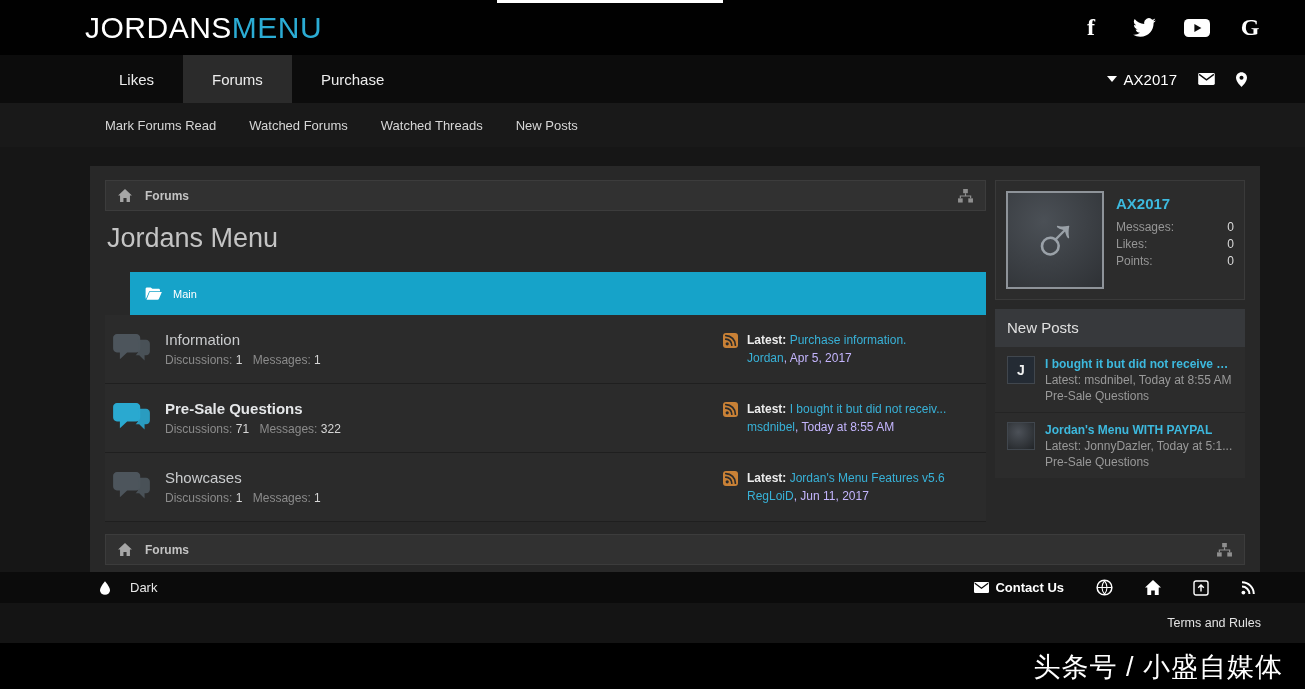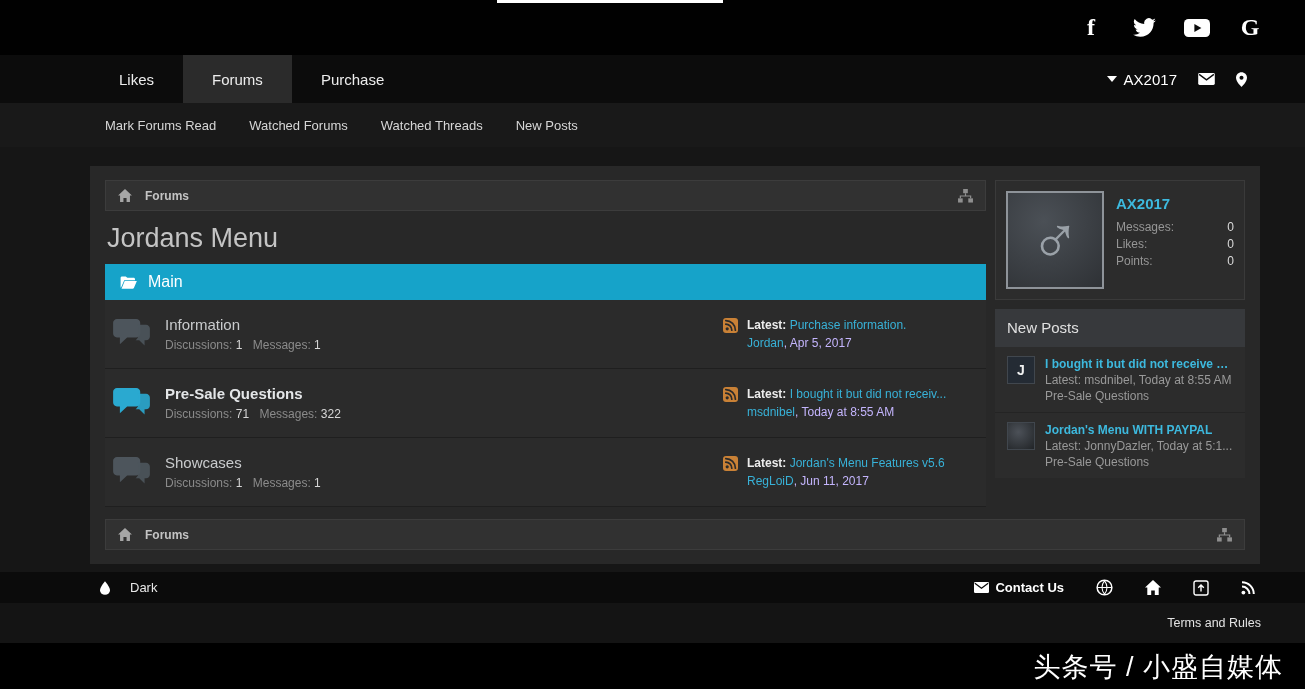--- a/index.html
+++ b/index.html
@@ -35,23 +35,23 @@
   .cols { display:flex; gap:9px; }
   .main-col { width:881px; }
   .sidebar { width:250px; }
 
   .crumb { height:31px; background:#313131; border:1px solid #3c3c3c; display:flex; align-items:center; padding:0 12px; gap:13px; }
   .crumb-link { color:#c3c3c3; font-size:12px; font-weight:bold; }
   .crumb-home { color:#a6a6a6; display:flex; }
   .crumb-right { margin-left:auto; color:#8f8f8f; display:flex; }
   .crumb.bottom { margin-top:12px; }
 
-  h1.page-title { font-size:27px; line-height:32px; font-weight:normal; color:#c4c4c4; margin:11px 0 10px 2px; }
-
-  .cat-bar { height:36px; background:#16a3c9; display:flex; align-items:center; gap:11px; padding:0 15px; color:#fff; font-size:16px; }
+  h1.page-title { font-size:27px; line-height:32px; font-weight:normal; color:#c4c4c4; margin:11px 0 18px 2px; }
+
+  .cat-bar { height:43px; background:#16a3c9; display:flex; align-items:center; gap:11px; padding:0 15px; color:#fff; font-size:11px;margin-left:25px; }
 
   .node { height:69px; display:flex; align-items:center; padding-left:8px; border-bottom:1px solid #1f1f1f; background:#2b2b2b; }
   .node-icon { color:#4d555c; display:flex; flex:none; }
   .node.unread .node-icon { color:#2aa9d0; }
   .node-main { margin-left:15px; flex:1; min-width:0; }
   .node-title { font-size:15px; color:#c9cbcd; display:inline-block; }
   .node.unread .node-title { font-weight:bold; color:#e4e6e8; }
   .node-meta { margin-top:4px; font-size:12px; color:#8b8b8b; }
   .node-meta .mv { color:#d6d6d6; margin-right:7px; }
   .node-latest { width:263px; display:flex; gap:9px; flex:none; }
@@ -94,20 +94,21 @@
   .watermark-bar { height:48px; background:#000; display:flex; align-items:center; justify-content:flex-end; padding-right:22px; }
   .watermark { color:#fff; font-size:27px; letter-spacing:1px; }
 </style>
 </head>
 <body>
 
 <div class="page">
   <div class="top-artifact"></div>
 
   <header class="topbar">
+    <a class="logo"><span class="logo-a">JORDANS</span><span class="logo-b">MENU</span></a>
     <div class="social">
       <a class="soc txt">f</a>
       <a class="soc">
         <svg width="23" height="19" viewBox="0 0 24 20">
             <path fill="#fff" d="M23.95 2.57a10 10 0 0 1-2.82.77A4.96 4.96 0 0 0 23.29.62c-.95.56-2 .96-3.12 1.18A4.92 4.92 0 0 0 11.78 6.28C7.69 6.1 4.07 4.13 1.64 1.16A4.93 4.93 0 0 0 3.16 7.73a4.9 4.9 0 0 1-2.23-.62v.06a4.92 4.92 0 0 0 3.95 4.83 5 5 0 0 1-2.21.08 4.94 4.94 0 0 0 4.6 3.42A9.87 9.87 0 0 1 0 17.54a13.99 13.99 0 0 0 7.56 2.21c9.05 0 14-7.5 14-13.99v-.63a9.94 9.94 0 0 0 2.39-2.56z"></path>
           </svg>
       </a>
       <a class="soc">
         <svg width="26" height="18" viewBox="0 0 26 18">
             <rect width="26" height="18" rx="4.5" fill="#fff"></rect>

